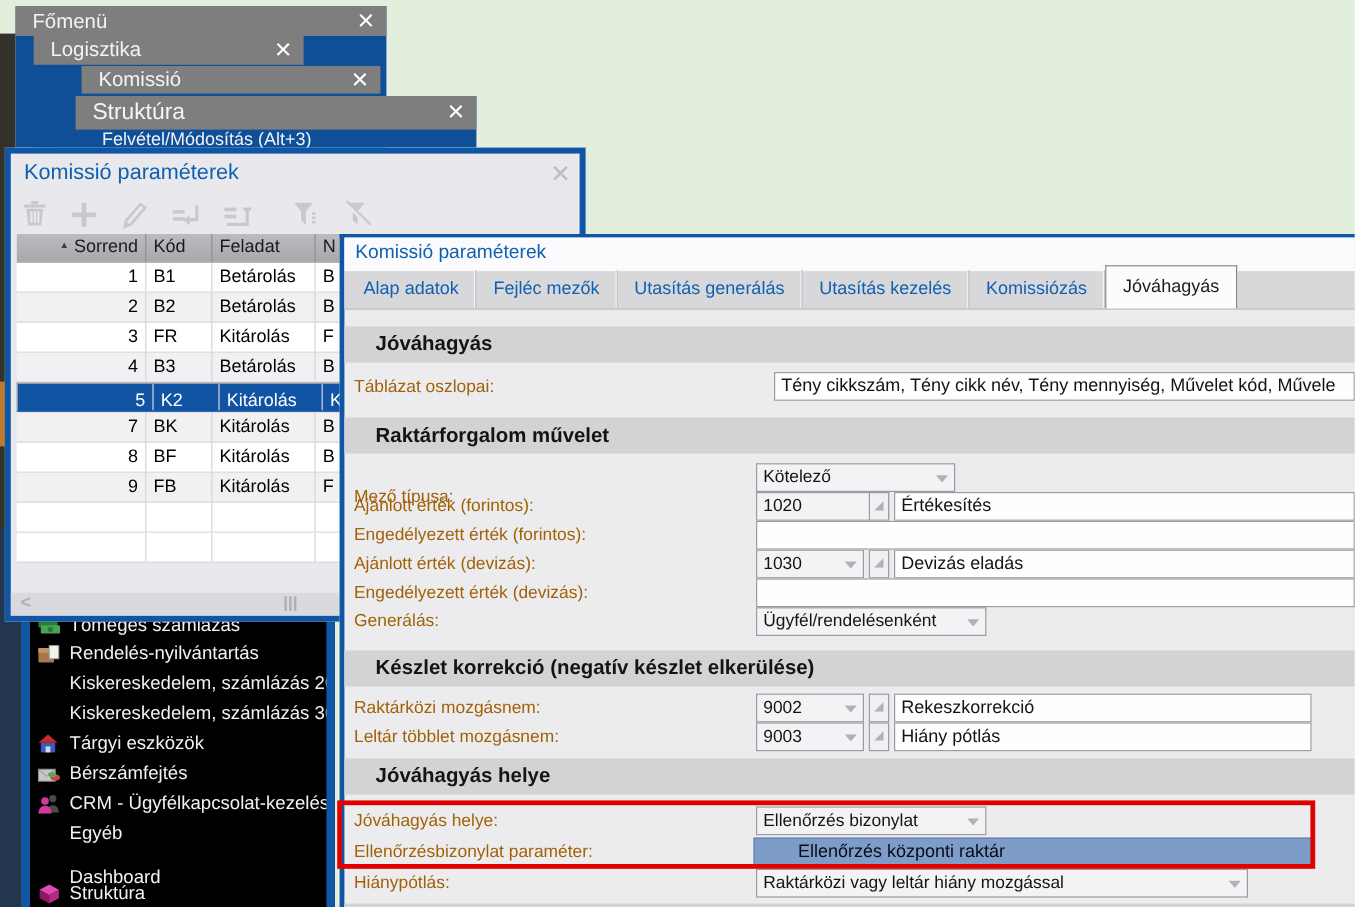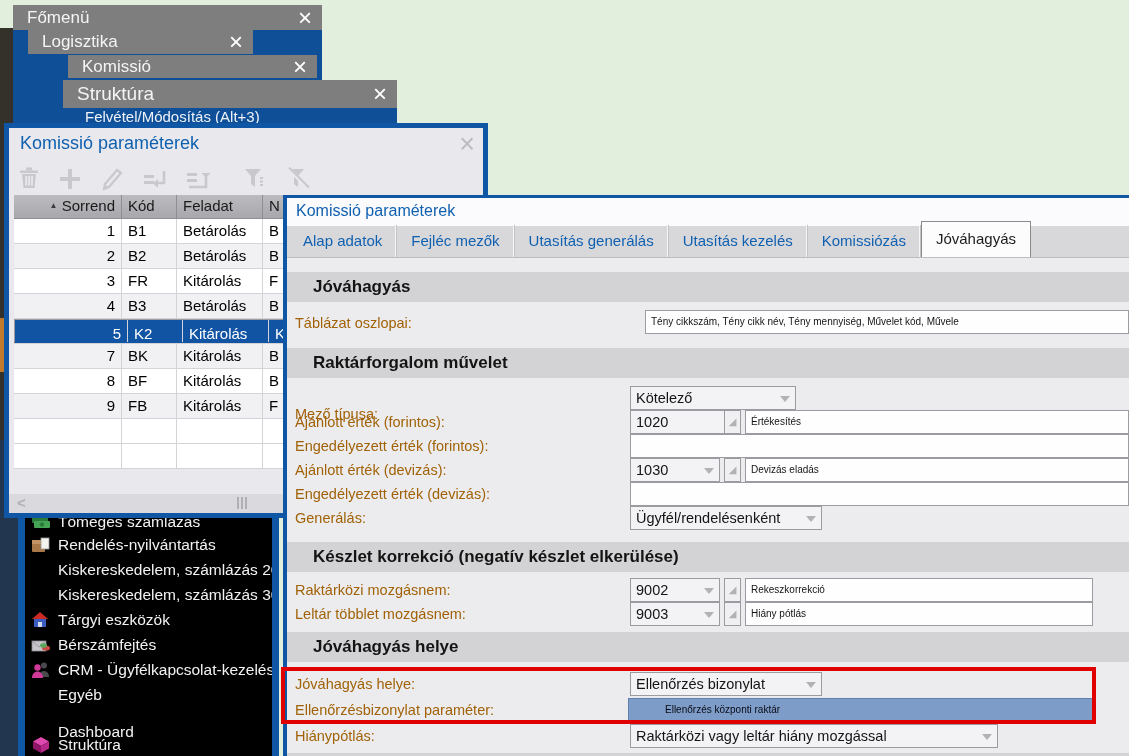--- a/index.html
+++ b/index.html
@@ -58,21 +58,21 @@
   .tab.active{background:#fcfcfd;color:#1c1c1c;height:35px;line-height:34px;
               border:1px solid #8a8a8a;border-bottom:none;box-shadow:none;}
   .band{position:absolute;left:0;width:842px;height:30px;background:#d3d3d5;color:#141414;
         font-size:17px;font-weight:bold;line-height:30px;padding-left:26px;box-sizing:border-box;}
   .lbl{position:absolute;font-size:14.5px;color:#a16207;line-height:24px;white-space:nowrap;}
   .sel{position:absolute;height:24px;background:#f3f3f5;border:1px solid #9b9ba1;box-sizing:border-box;
        font-size:14.5px;line-height:22px;color:#141414;padding:0 20px 0 5px;white-space:nowrap;overflow:hidden;}
   .sel .arr{position:absolute;right:5px;top:9px;width:0;height:0;
             border-left:5px solid transparent;border-right:5px solid transparent;border-top:6px solid #b2b2b6;}
   .inp{position:absolute;height:24px;background:#fefefe;border:1px solid #9b9ba1;box-sizing:border-box;
-       font-size:10px;line-height:22px;color:#141414;padding:0 5px;white-space:nowrap;overflow:hidden;}
+       font-size:15px;line-height:22px;color:#141414;padding:0 5px;white-space:nowrap;overflow:hidden;}
   .inp.hl{background:#7d9dc8;border:1px solid #5f82ad;color:#0a0a14;}
   .lookup{position:absolute;width:17px;height:24px;background:#f0f0f2;border:1px solid #9b9ba1;
           box-sizing:border-box;color:#b2b2b6;font-size:10px;line-height:22px;text-align:center;}
   #redbox{position:absolute;left:281px;top:667px;width:815px;height:57px;z-index:40;
           border:4px solid #e00000;box-sizing:border-box;pointer-events:none;}
 </style>
 </head>
 <body>
 
 <div id="screen">
@@ -224,21 +224,21 @@
     <div class="inp" style="left:458px;top:404px;width:348px;">Hiány pótlás</div>
 
     <div class="band" style="top:434px;">Jóváhagyás helye</div>
     <div class="lbl" style="left:8px;top:474px;">Jóváhagyás helye:</div>
     <div class="sel" style="left:343px;top:474px;width:192px;"><span>Ellenőrzés bizonylat</span><i class="arr"></i></div>
 
     <div class="lbl" style="left:8px;top:500px;">Ellenőrzésbizonylat paraméter:</div>
     <div class="inp hl" style="left:341px;top:500px;width:467px;padding-left:36px;">Ellenőrzés központi raktár</div>
 
     <div class="lbl" style="left:8px;top:526px;">Hiánypótlás:</div>
-    <div class="sel" style="left:343px;top:526px;width:368px;"><span>Raktárközi vagy leltár hiány mozgással</span><i class="arr"></i></div>
+    <div class="sel" style="left:343px;top:526px;width:410px;"><span>Raktárközi vagy leltár hiány mozgással</span><i class="arr"></i></div>
 
     <div class="band" style="top:555px;height:6px;"></div>
   </div>
 
   <div id="dialog">
     <div class="dhead">
       <span class="dtitle">Komissió paraméterek</span>
       <span class="dclose">×</span>
     </div>
     <div class="dtools">

